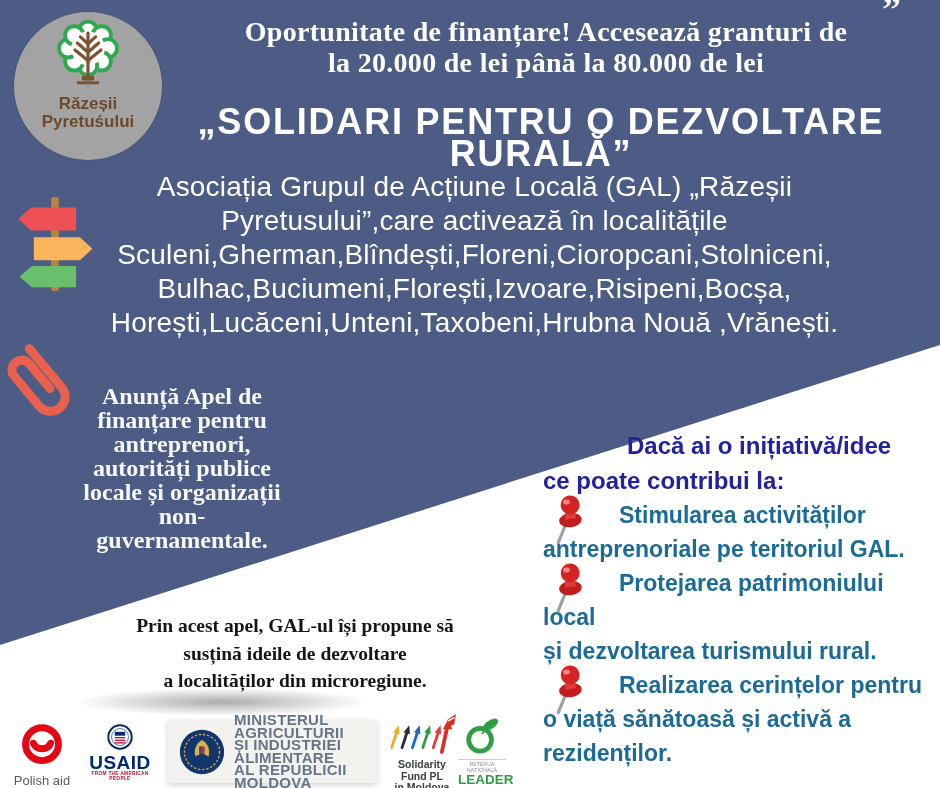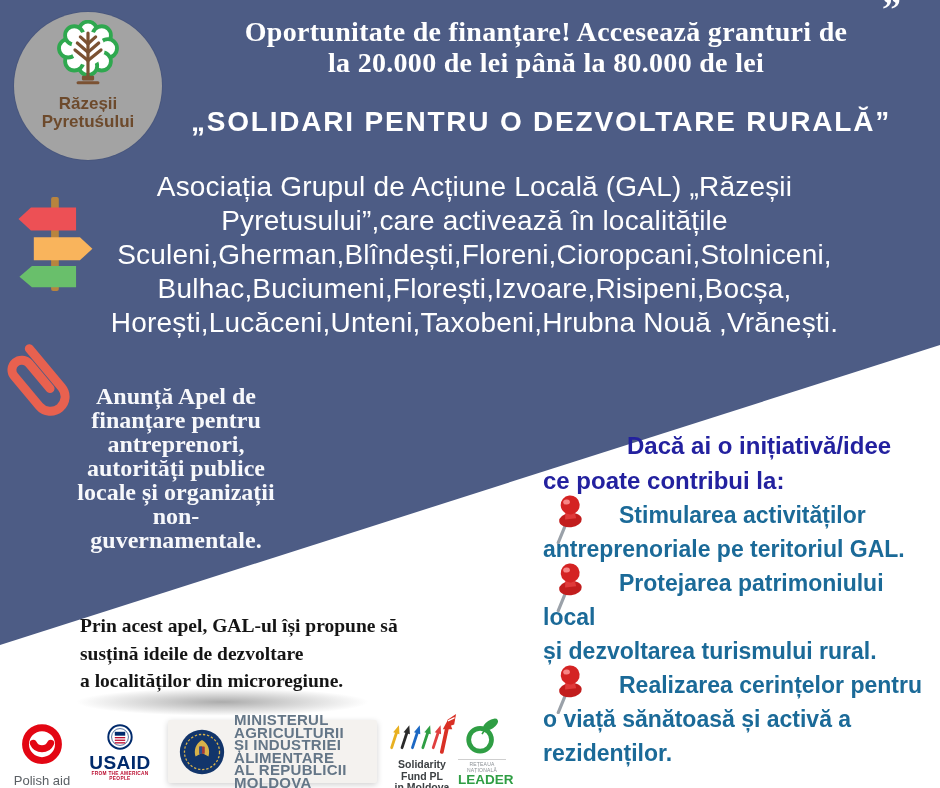--- a/index.html
+++ b/index.html
@@ -14,31 +14,31 @@
   .badge{position:absolute;left:14px;top:12px;width:148px;height:148px;border-radius:50%;
     background:#a3a3a3;text-align:center;box-shadow:0 0 0 1px rgba(0,0,0,.05);}
   .badge svg{margin-top:8px;width:84px;height:72px;}
   .badge-text{font-weight:bold;color:#6d4a2c;font-size:17px;line-height:1.04;margin-top:-1px;}
   
   .tr-quote{position:absolute;left:882px;top:-10px;width:50px;color:#fff;
     font-family:"Liberation Serif",serif;font-weight:bold;font-size:38px;line-height:1;}
   .headline{position:absolute;left:160px;top:16px;width:772px;text-align:center;color:#fff;
     font-family:"Liberation Serif",serif;font-weight:bold;font-size:28px;line-height:31px;letter-spacing:.3px;}
   .main-title{position:absolute;left:150px;top:106px;width:782px;text-align:center;color:#fff;
-    font-weight:bold;font-size:28px;letter-spacing:1.8px;line-height:32px;}
+    font-weight:bold;font-size:36px;letter-spacing:1.8px;line-height:32px;}
   .intro{position:absolute;left:32px;top:170px;width:885px;text-align:center;color:#fff;
     font-size:28px;line-height:34px;letter-spacing:.2px;}
   
   .signpost{position:absolute;left:6px;top:194px;width:96px;height:100px;}
   .paperclip{position:absolute;left:0px;top:344px;width:78px;height:78px;}
   
-  .announcement{position:absolute;left:10px;top:384px;width:332px;text-align:center;color:#f7f8fb;
+  .announcement{position:absolute;left:16px;top:384px;width:332px;text-align:center;color:#f7f8fb;
     font-family:"Liberation Serif",serif;font-weight:bold;font-size:24px;line-height:24px;}
   
-  .purpose{position:absolute;left:80px;top:612px;width:430px;text-align:left;color:#151515;
+  .purpose{position:absolute;left:80px;top:612px;width:430px;text-align:center;color:#151515;
     font-family:"Liberation Serif",serif;font-weight:bold;font-size:19.5px;line-height:27.5px;}
   .photo-shadow{position:absolute;left:75px;top:688px;width:295px;height:28px;
     background:radial-gradient(ellipse at center,rgba(70,70,70,.45) 0%,rgba(70,70,70,0) 70%);}
   
   .right-col{position:absolute;left:543px;top:428px;width:398px;}
   .init-heading{color:#23219f;font-weight:bold;font-size:24px;line-height:35px;text-indent:84px;}
   .bullet{position:relative;color:#1b6a98;font-weight:bold;font-size:23px;line-height:34px;text-indent:76px;}
   .bullet .pin{position:absolute;left:6px;top:-4px;width:40px;height:50px;}
   .contact{margin-top:13px;text-align:center;color:#2272a8;font-size:20px;line-height:29px;}
   

